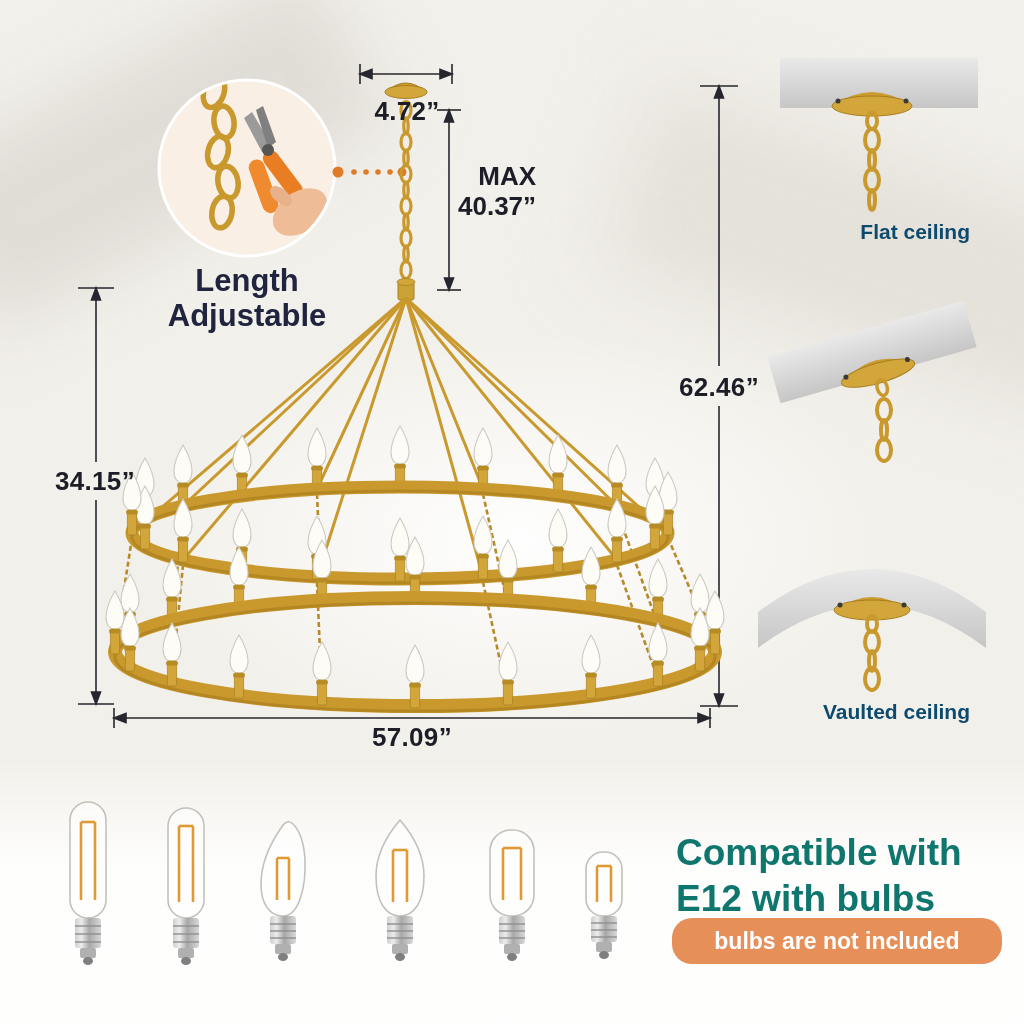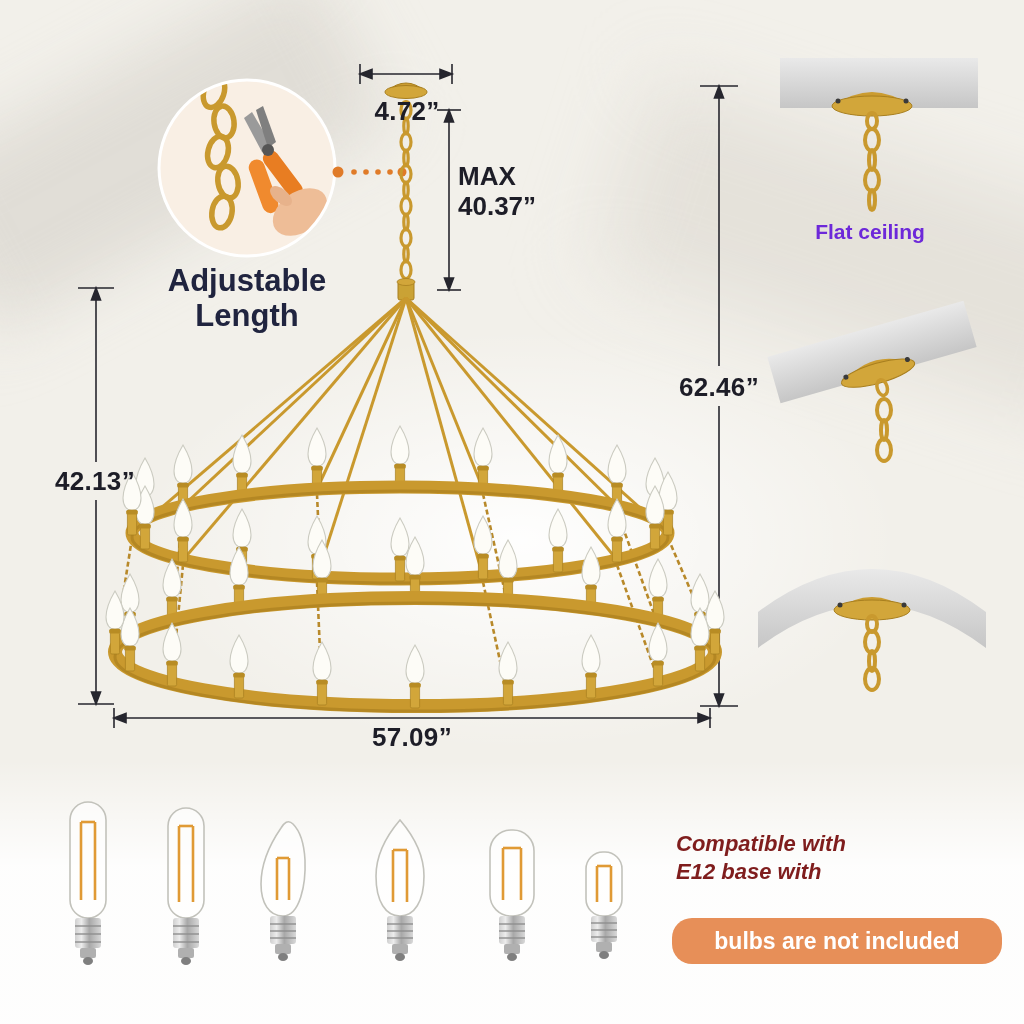--- a/index.html
+++ b/index.html
@@ -6,22 +6,22 @@
   .stage{position:relative;width:1024px;height:1024px;overflow:hidden;background:#f2f0ea;font-family:"Liberation Sans",sans-serif;}
   .bg1{position:absolute;left:-80px;top:60px;width:460px;height:180px;background:rgba(208,204,196,.5);filter:blur(34px);transform:rotate(-28deg);}
   .bg2{position:absolute;left:610px;top:150px;width:520px;height:200px;background:rgba(213,209,200,.45);filter:blur(40px);transform:rotate(18deg);}
   .bg3{position:absolute;left:140px;top:330px;width:760px;height:420px;background:radial-gradient(closest-side,rgba(255,255,255,.95),rgba(255,255,255,0));}
   .bg4{position:absolute;left:0;top:760px;width:1024px;height:264px;background:linear-gradient(180deg,rgba(255,255,255,0),rgba(255,255,255,.9) 40%);}
   .art{position:absolute;left:0;top:0;}
   .t{position:absolute;color:#1d1d27;}
   .dim{font-weight:700;font-size:26px;letter-spacing:.3px;text-align:center;}
   .maxdim{font-weight:700;font-size:26px;line-height:1.15;}
   .adj{font-weight:800;font-size:31px;color:#20243f;text-align:center;line-height:1.12;}
-  .ceil-label{font-weight:700;font-size:21px;color:#6d28d9;text-align:center;width:200px;}
-  .compat{font-weight:800;font-size:22px;color:#7f1d1d;line-height:1.25;font-style:italic;}
+  .ceil-label{font-weight:700;font-size:21px;color:#0c4a6e;text-align:right;width:200px;}
+  .compat{font-weight:800;font-size:37px;color:#0f766e;line-height:1.25;}
   .badge{position:absolute;background:#e78f58;color:#ffffff;font-weight:700;font-size:23px;display:flex;align-items:center;justify-content:center;border-radius:20px;}
 </style>
 </head>
 <body>
 
 <div class="stage">
   <div class="bg1"></div>
   <div class="bg2"></div>
   <div class="bg3"></div>
   <div class="bg4"></div>
@@ -365,35 +365,36 @@
             <line x1="591" y1="937" x2="617" y2="937"></line>
           </g>
         <rect x="596" y="942" width="16" height="10" rx="2" fill="#b0b0b0"></rect>
         <ellipse cx="604" cy="955" rx="5" ry="4" fill="#7f7f7f"></ellipse>
       </g>
     </g>
   </svg>
 
   <div class="t dim" style="left:352px;top:56px;width:110px;margin-top:40px;">4.72”</div>
 
-  <div class="t maxdim" style="left:458px;top:162px;">
+  <div class="t maxdim" style="left:458px;top:162px;text-align:right;">
     <div>MAX</div>
     <div>40.37”</div>
   </div>
 
   <div class="t adj" style="left:122px;top:264px;width:250px;">
+    <div>Length</div>
     <div>Adjustable</div>
-    <div>Length</div>
   </div>
 
-  <div class="t dim" style="left:40px;top:466px;width:110px;">42.13”</div>
+  <div class="t dim" style="left:40px;top:466px;width:110px;">34.15”</div>
   <div class="t dim" style="left:664px;top:372px;width:110px;">62.46”</div>
   <div class="t dim" style="left:352px;top:722px;width:120px;text-align:center;">57.09”</div>
 
   <div class="t ceil-label" style="left:770px;top:220px;">Flat ceiling</div>
+  <div class="t ceil-label" style="left:770px;top:700px;">Vaulted ceiling</div>
 
   <div class="t compat" style="left:676px;top:830px;width:330px;">
     <div>Compatible with</div>
-    <div>E12 base with</div>
+    <div>E12 with bulbs</div>
   </div>
 
   <div class="badge" style="left:672px;top:918px;width:330px;height:46px;">bulbs are not included</div>
 </div>
 
 </body></html>

